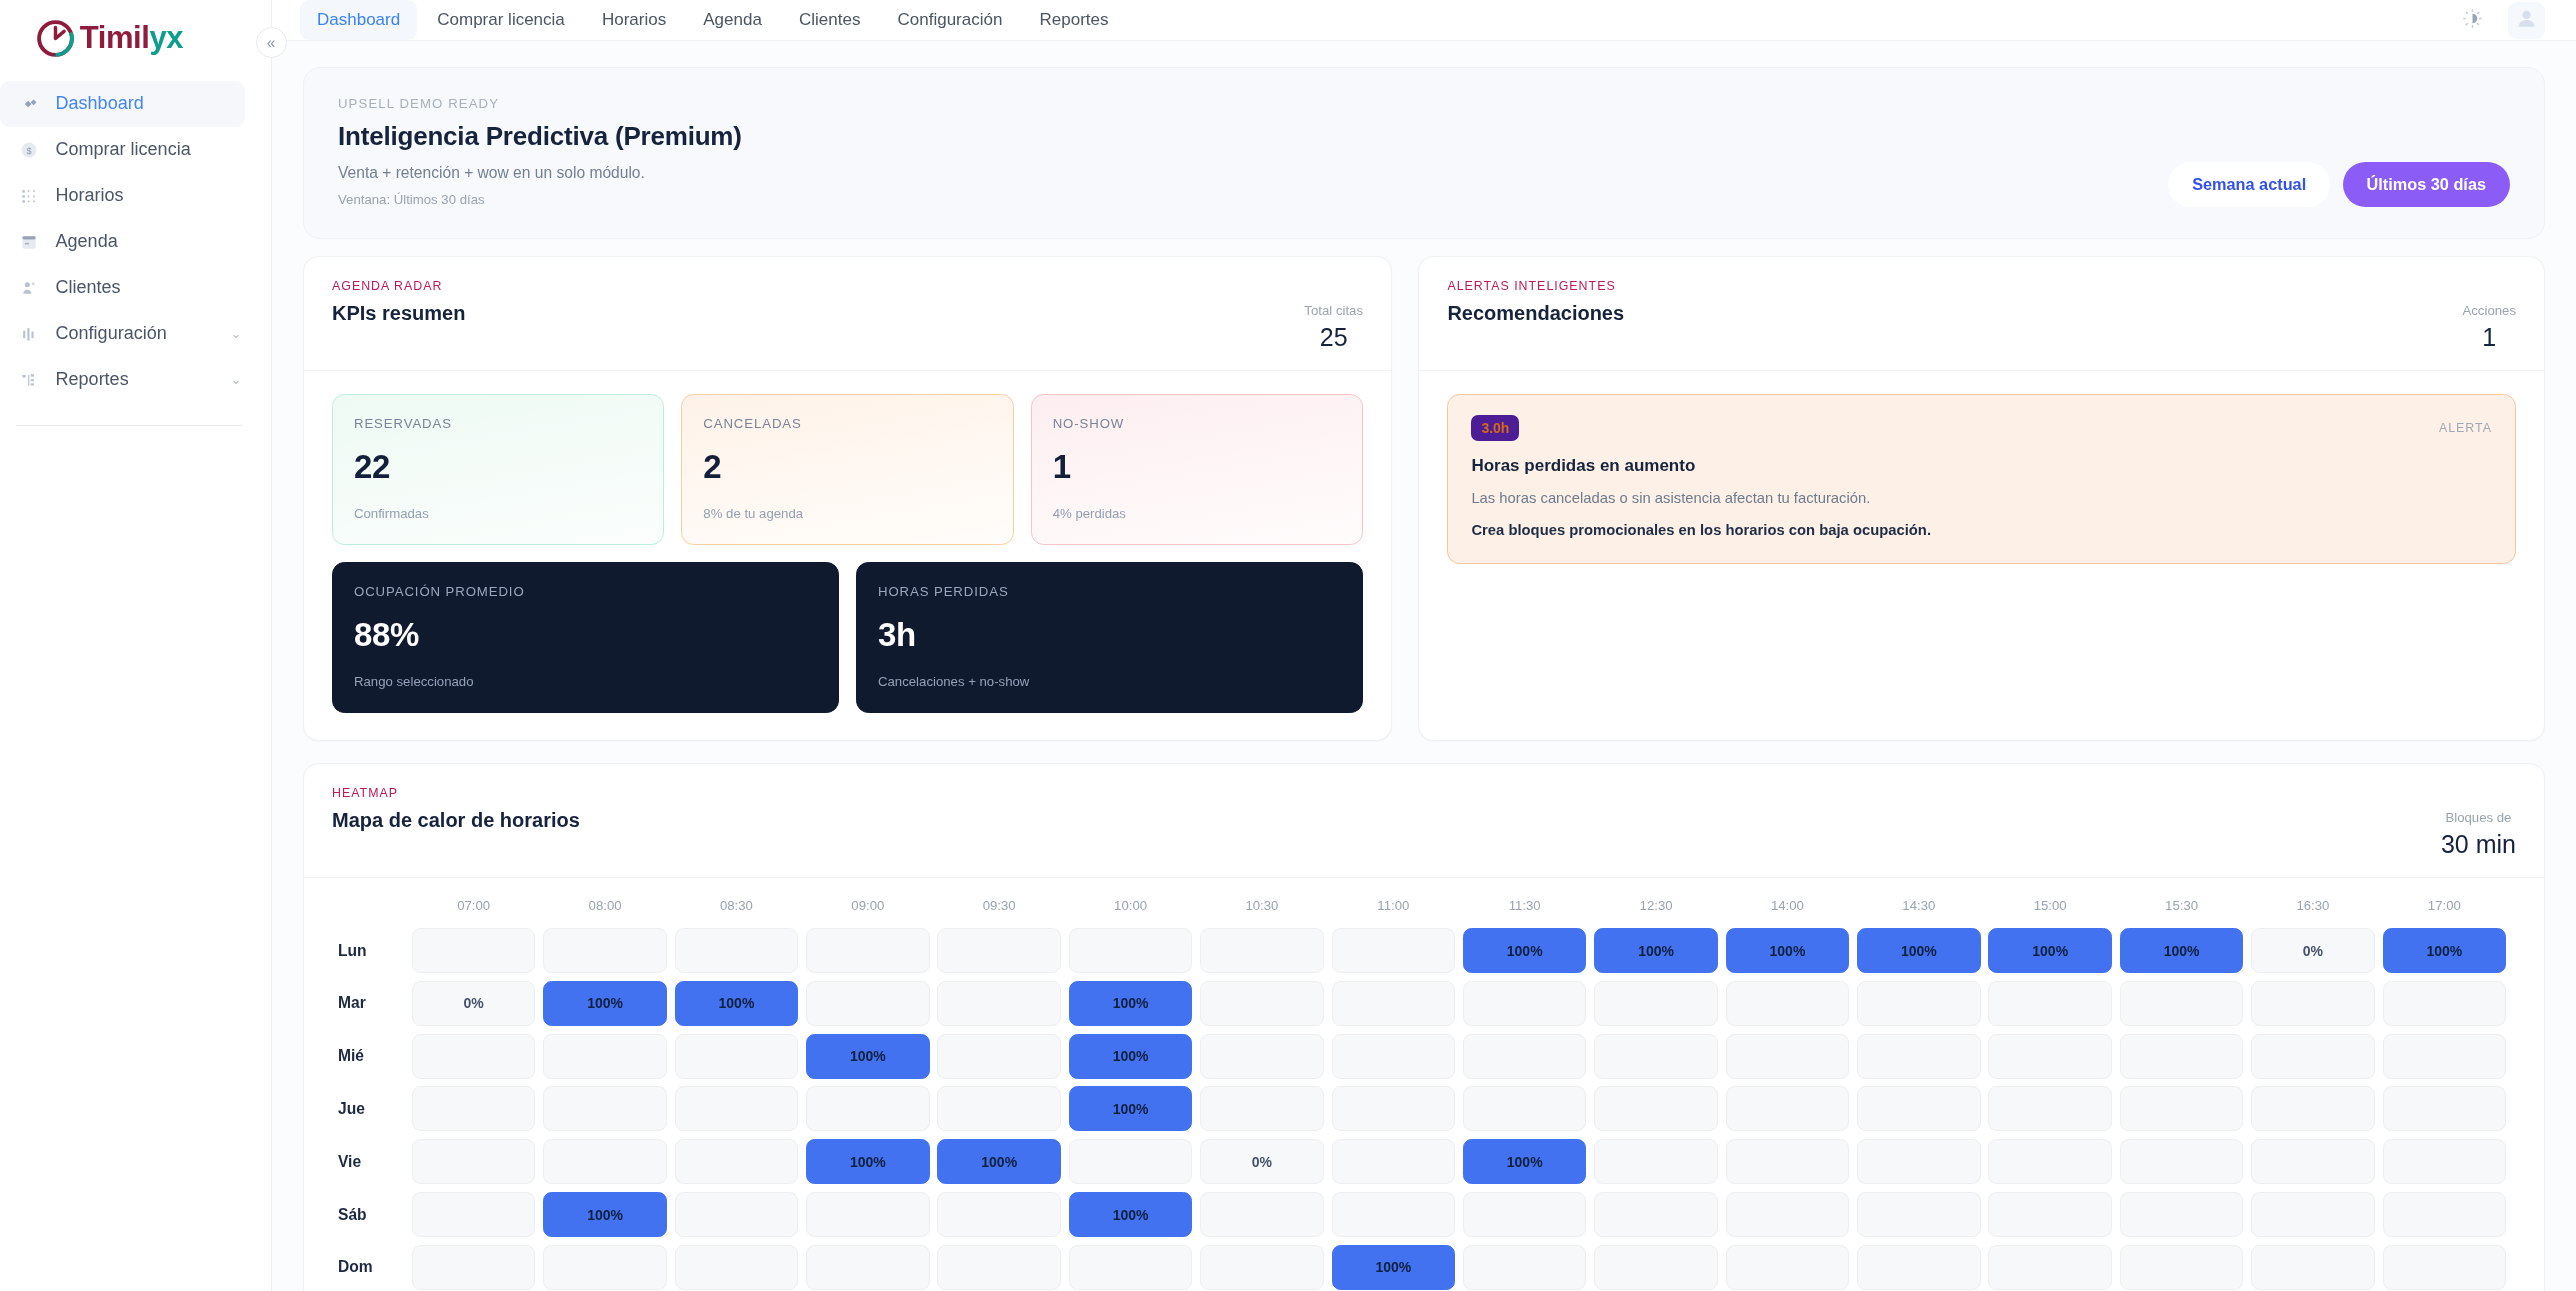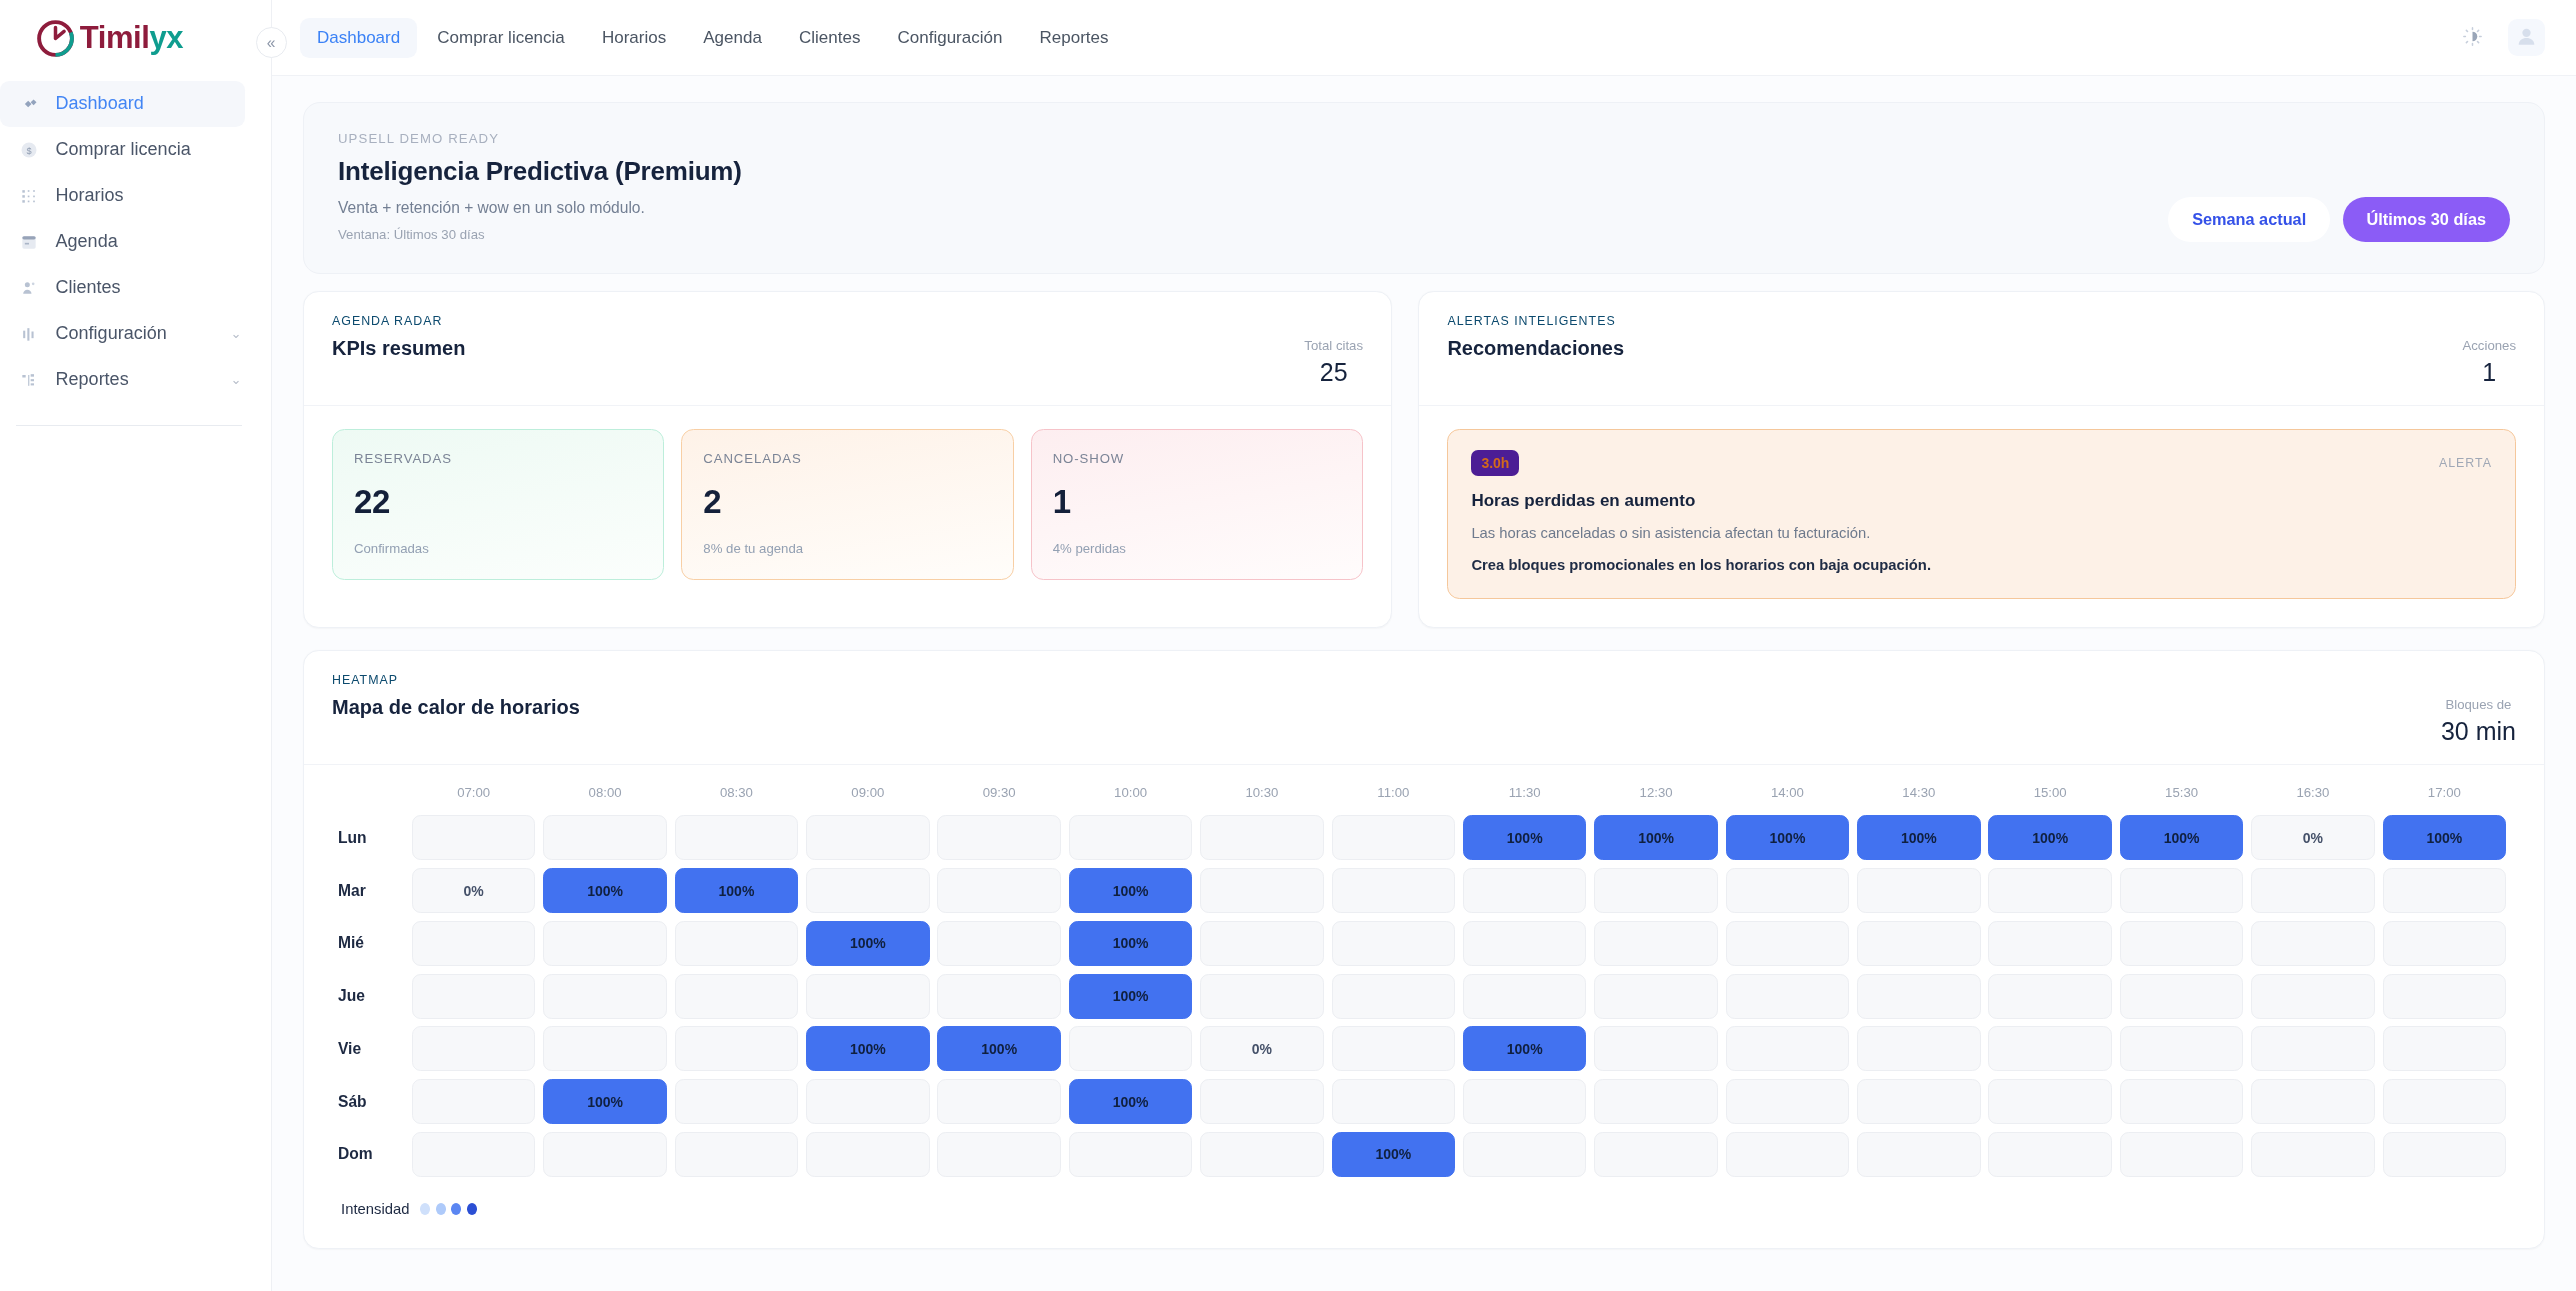--- a/index.html
+++ b/index.html
@@ -98,21 +98,21 @@
   .panel {
     background: #fff; border: 0.8px solid #eef1f6;
     border-radius: 15.6px; overflow: hidden;
     box-shadow: 0 0.8px 1.6px rgba(16,24,40,.03);
   }
   .panel-head {
     display: flex; align-items: flex-start;
     padding: 22px 28px 18.7px 28px;
     border-bottom: 0.8px solid #f1f3f7;
   }
-  .ph-left .ph-eyebrow { font-size: 12.4px; letter-spacing: 1px; color: #0c4a6e; text-transform: uppercase; }
+  .ph-left .ph-eyebrow { font-size: 12.4px; letter-spacing: 1px; color: #be185d; text-transform: uppercase; }
   .ph-left .ph-title { font-size: 20px; color: #16233d; font-weight: 700; margin-top: 9.3px; }
   .ph-right { margin-left: auto; text-align: center; margin-top: 24px; }
   .ph-right .ph-cap { font-size: 13.2px; color: #9aa3b2; }
   .ph-right .ph-val { font-size: 25px; color: #16233d; font-weight: 400; margin-top: 4.7px; }
 
   .kpi-panel { flex: 0 0 1089px; }
   .kpi-body { padding: 23px 28px 26.4px 28px; }
   .kpi-row { display: flex; gap: 17px; }
   .kpi-row + .kpi-row { margin-top: 17px; }
   .kpi {
@@ -364,20 +364,32 @@
               </div>
               <div class="kpi amber">
                 <div class="k-lab">CANCELADAS</div>
                 <div class="k-val">2</div>
                 <div class="k-note">8% de tu agenda</div>
               </div>
               <div class="kpi rose">
                 <div class="k-lab">NO-SHOW</div>
                 <div class="k-val">1</div>
                 <div class="k-note">4% perdidas</div>
+              </div>
+            </div>
+            <div class="kpi-row">
+              <div class="kpi dark">
+                <div class="k-lab">OCUPACIÓN PROMEDIO</div>
+                <div class="k-val">88%</div>
+                <div class="k-note">Rango seleccionado</div>
+              </div>
+              <div class="kpi dark">
+                <div class="k-lab">HORAS PERDIDAS</div>
+                <div class="k-val">3h</div>
+                <div class="k-note">Cancelaciones + no-show</div>
               </div>
             </div>
           </div>
         </section>
 
         <section class="panel rec-panel">
           <div class="panel-head">
             <div class="ph-left">
               <div class="ph-eyebrow">ALERTAS INTELIGENTES</div>
               <div class="ph-title">Recomendaciones</div>

